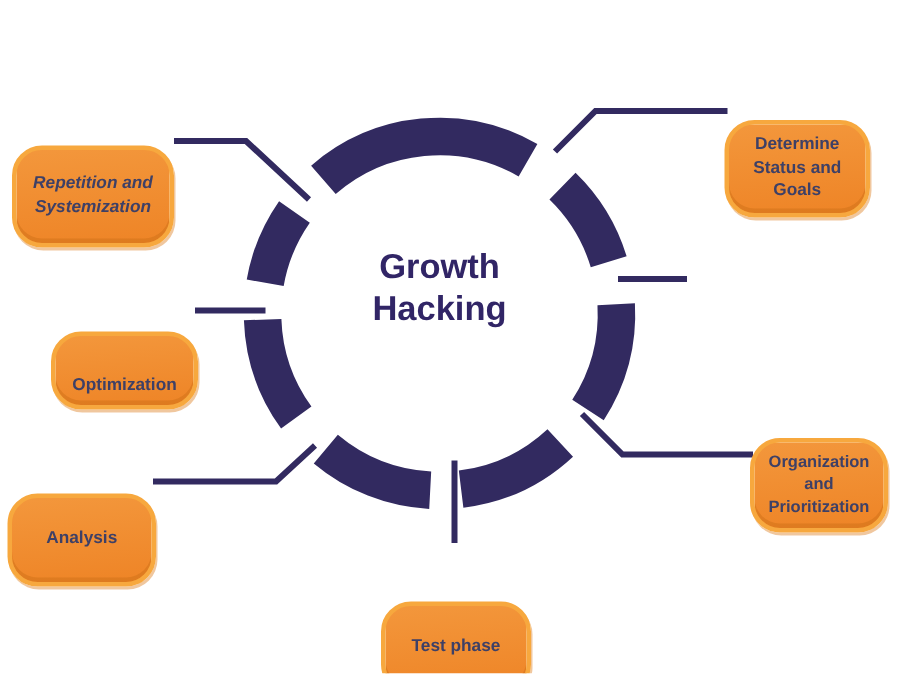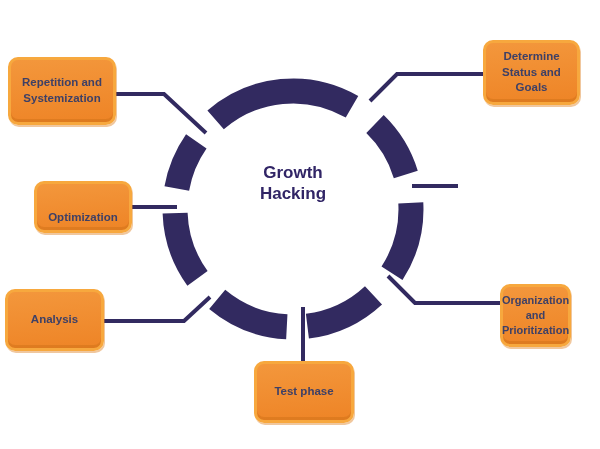--- a/index.html
+++ b/index.html
@@ -4,35 +4,35 @@
 <style>
   html,body{margin:0;padding:0;background:#ffffff;}
   #stage{
     position:relative;width:600px;height:449px;background:var(--bg,#fff);
     font-family:"Liberation Sans", sans-serif;overflow:hidden;
   }
   #diagram-svg{position:absolute;left:0;top:0;width:600px;height:449px;}
   .node{
     position:absolute;display:flex;align-items:center;justify-content:center;
     text-align:center;box-sizing:border-box;padding:4px 6px;
-    border:3px solid var(--node-border,#f7a83e);border-radius:10px;
+    border:3px solid var(--node-border,#f7a83e);border-radius:20px;
     background:linear-gradient(175deg,var(--node-top,#f3973c),var(--node-bottom,#ee8426));
     box-shadow:inset 0 -3px 0 rgba(210,115,25,.55), 1px 2px 0 rgba(222,130,40,.45);
-    color:var(--node-text,#3e4066);font-weight:bold;font-size:11.5px;line-height:1.35;
+    color:var(--node-text,#3e4066);font-weight:bold;font-size:11.5px;line-height:1.35;margin-top:40px;
   }
-  .n-repetition  {left:8px;   top:57px;  width:108px; height:68px;}
+  .n-repetition  {left:8px;   top:57px;  width:108px; height:68px;font-style:italic;}
   .n-optimization{left:34px;  top:181px; width:98px;  height:52px;align-items:flex-end;}
   .n-analysis    {left:5px;   top:289px; width:99px;  height:62px;}
   .n-test        {left:254px; top:361px; width:100px; height:62px;}
-  .n-organization{left:500px; top:284px; width:71px;  height:63px; font-size:11px;}
+  .n-organization{left:500px; top:252px; width:92px;  height:63px; font-size:11px;}
   .n-find        {left:457px; top:155px; width:97px;  height:62px;}
   .n-determine   {left:483px; top:40px;  width:97px;  height:65px;}
   #center-title{
     position:absolute;left:233px;top:163px;width:120px;text-align:center;
-    color:var(--purple,#312566);font-weight:bold;font-size:17px;line-height:1.22;
+    color:var(--purple,#312566);font-weight:bold;font-size:23px;line-height:1.22;
   }
 </style>
 </head>
 <body>
 
 <div id="stage" style="--bg: #ffffff; --purple: #312566; --node-top: #f3973c; --node-bottom: #ee8426; --node-border: #f7a83e; --node-text: #3e4066;">
 
   <svg id="diagram-svg" viewBox="0 0 600 449">
       <path d="M 352.0 106.8 A 118 118 0 0 0 215.6 119.9" fill="none" stroke="#322a60" stroke-width="25" stroke-linecap="butt"></path>
       <path d="M 196.3 141.3 A 118 118 0 0 0 176.8 188.5" fill="none" stroke="#322a60" stroke-width="25" stroke-linecap="butt"></path>

